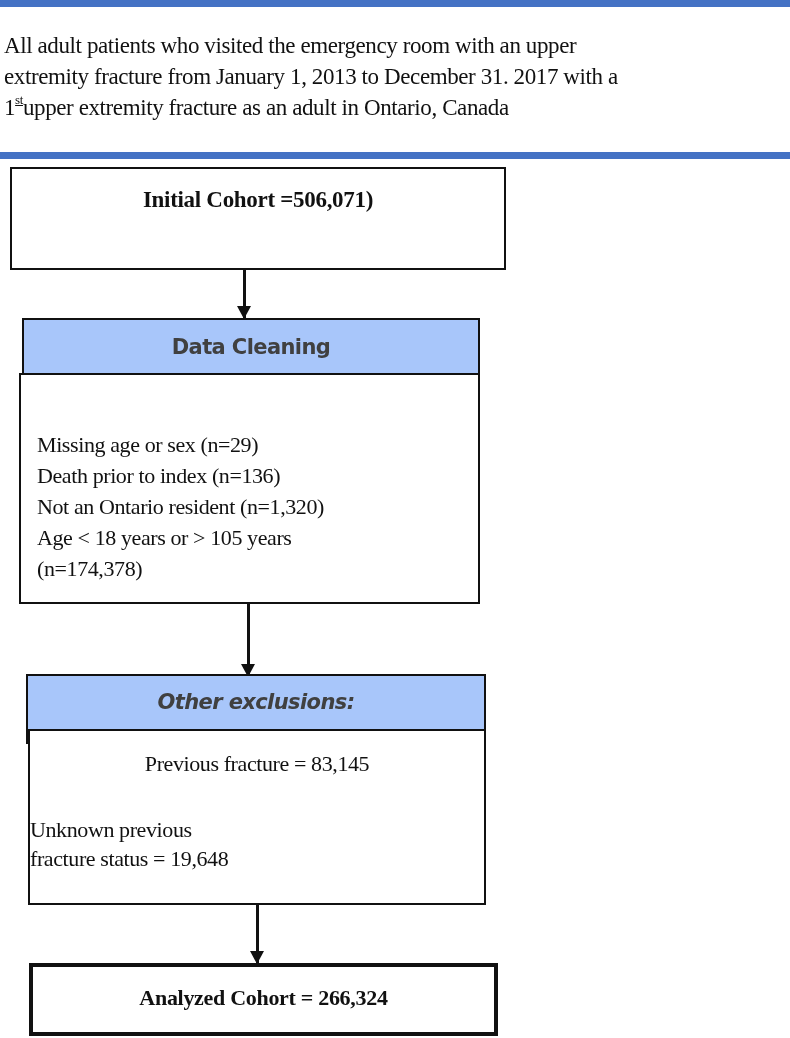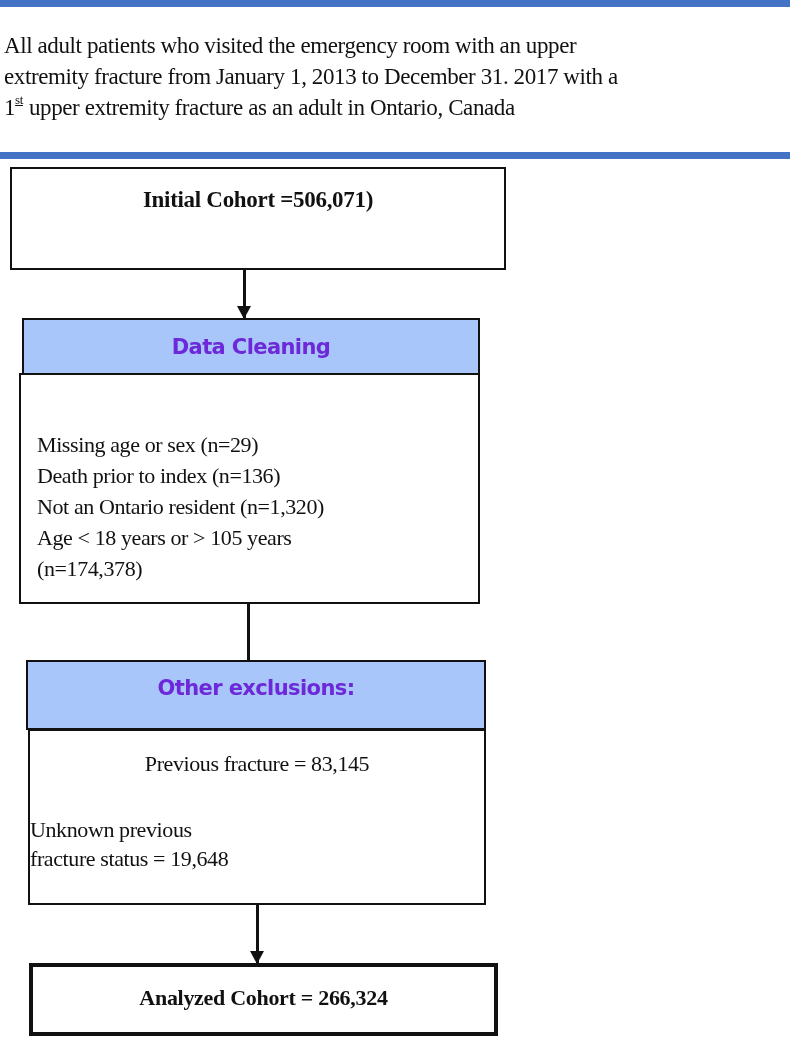--- a/index.html
+++ b/index.html
@@ -34,21 +34,20 @@
       line-height: 31px;
       letter-spacing: -0.4px;
       white-space: nowrap;
     }
     .intro .line { display: block; }
     .intro sup {
       font-size: 13px;
       line-height: 0;
       position: relative;
       top: -2px;
-      margin-right: 6px;
       text-decoration: underline;
     }
 
     .box {
       position: absolute;
       box-sizing: border-box;
       border: 2.5px solid #111;
       background: #fff;
     }
     .box.initial {
@@ -64,26 +63,26 @@
     }
 
     .header {
       position: absolute;
       box-sizing: border-box;
       border: 2.5px solid #111;
       background: #a8c6fa;
       text-align: center;
       font-family: "DejaVu Sans", "Liberation Sans", sans-serif;
       font-weight: bold;
-      color: #6d28d9;
+      color: #404040;
       font-size: 21px;
       letter-spacing: -0.6px;
     }
     .header.dc { left: 22px; top: 318px; width: 458px; height: 57px; line-height: 54px; }
-    .header.oe { left: 26px; top: 660px; width: 460px; height: 70px; line-height: 52px; }
+    .header.oe { left: 26px; top: 674px; width: 460px; height: 70px; line-height: 52px; font-style: italic; }
 
     .box.dc-body {
       left: 19px; top: 373px; width: 461px; height: 231px;
     }
     .box.dc-body .items {
       position: absolute;
       left: 16px;
       top: 54px;
       font-size: 22px;
       line-height: 31px;

